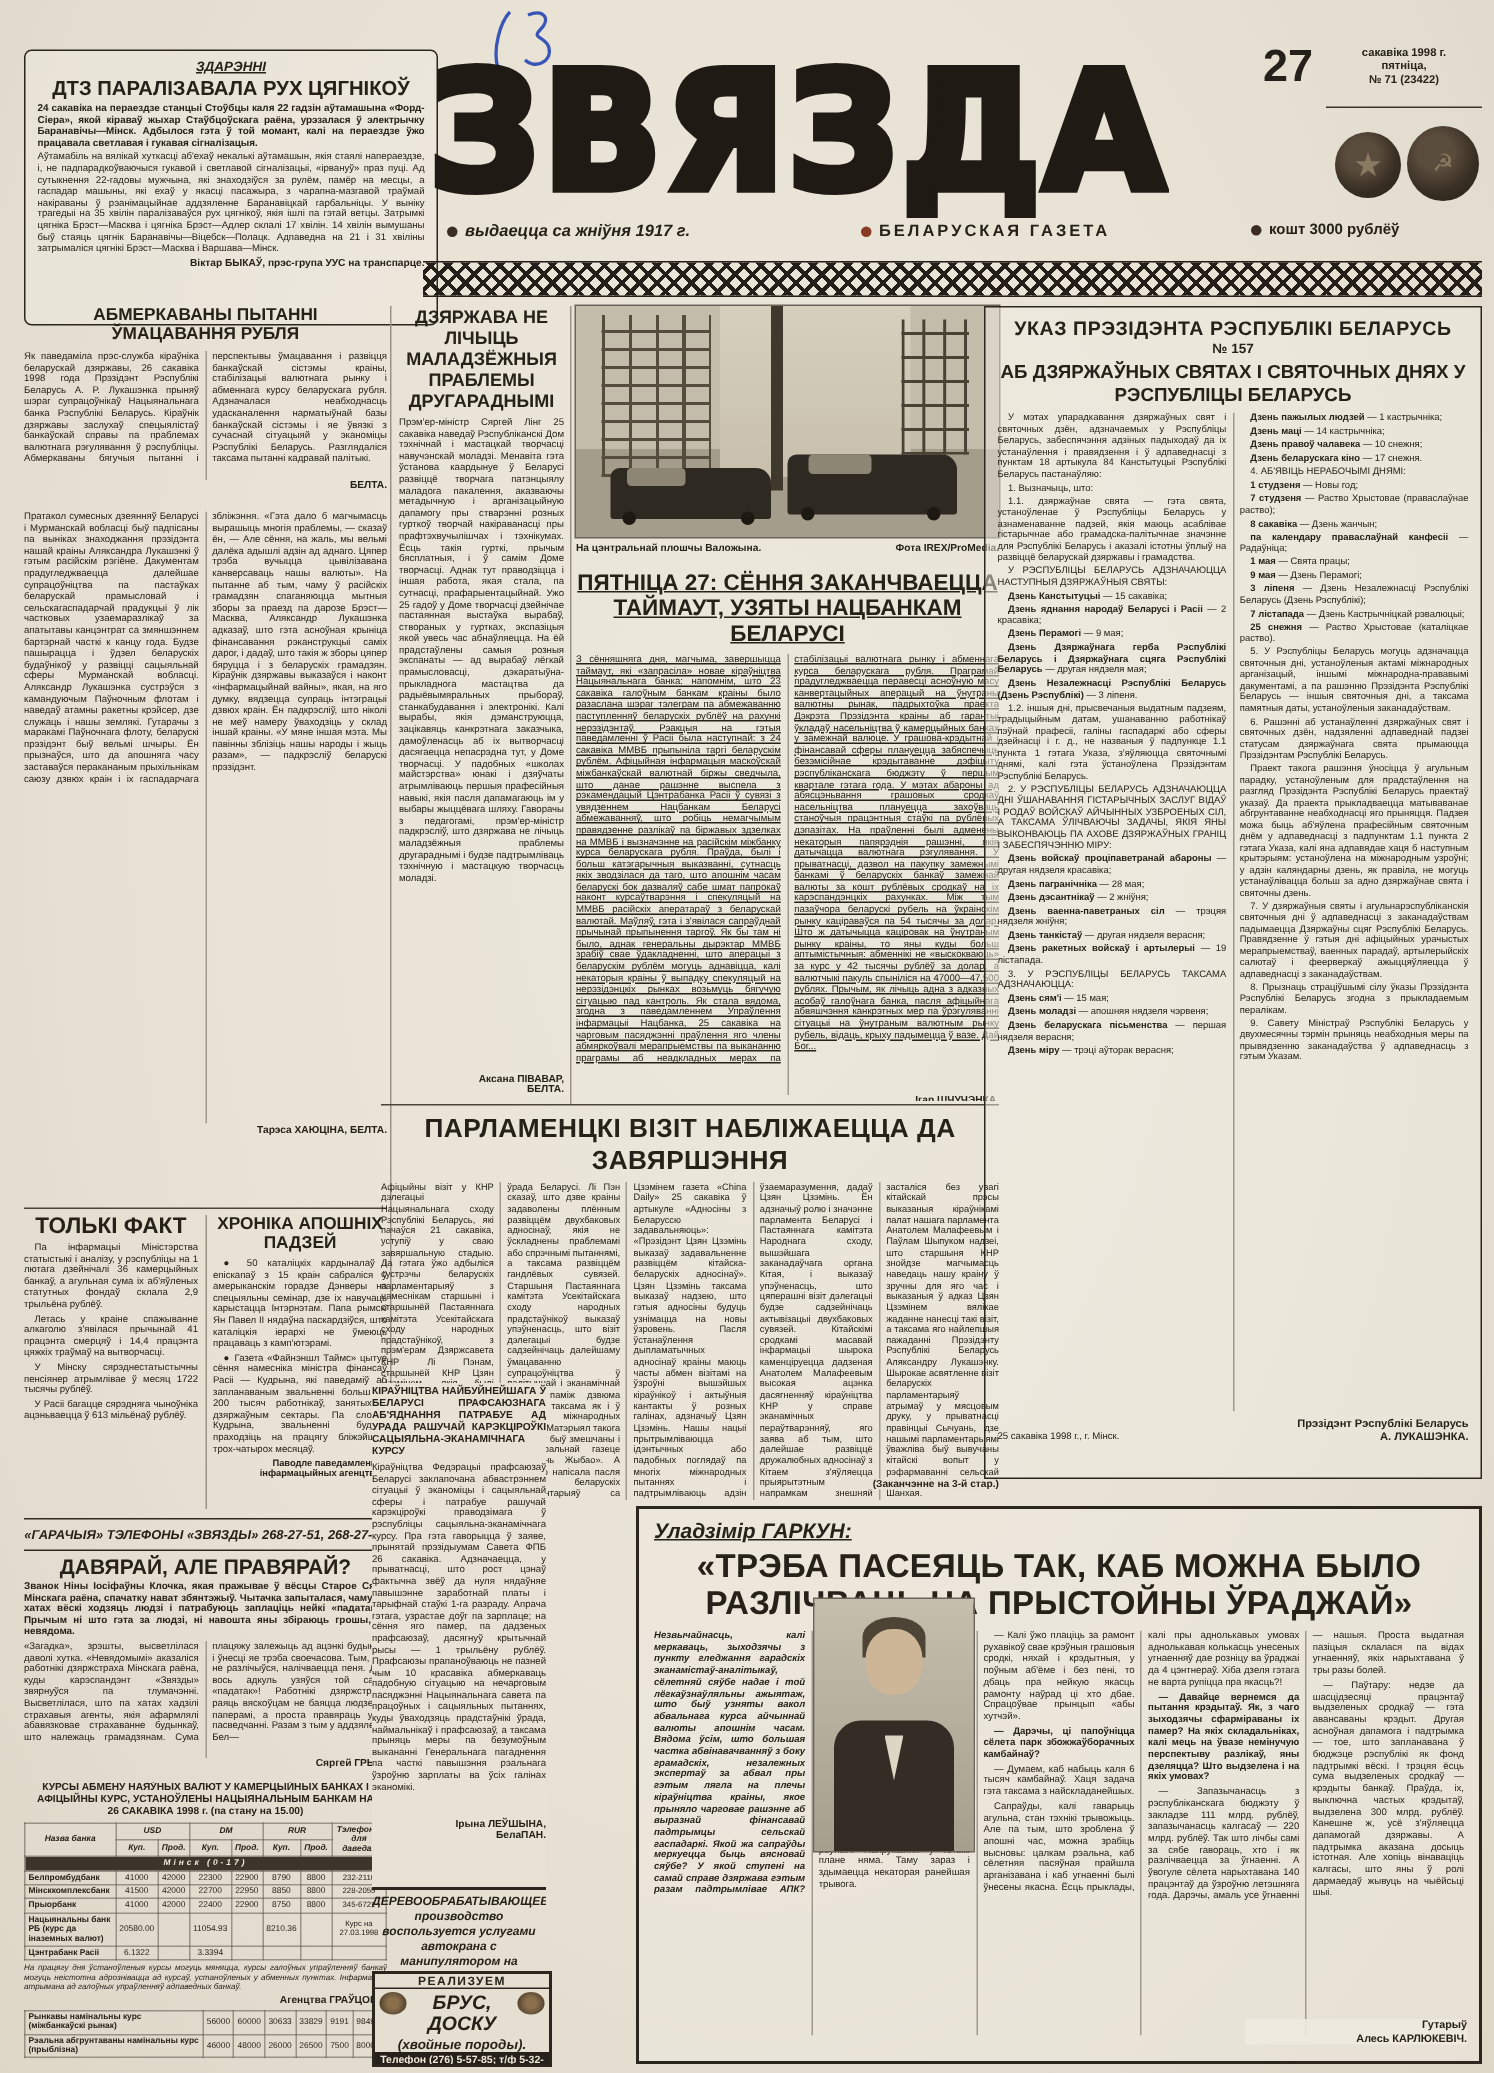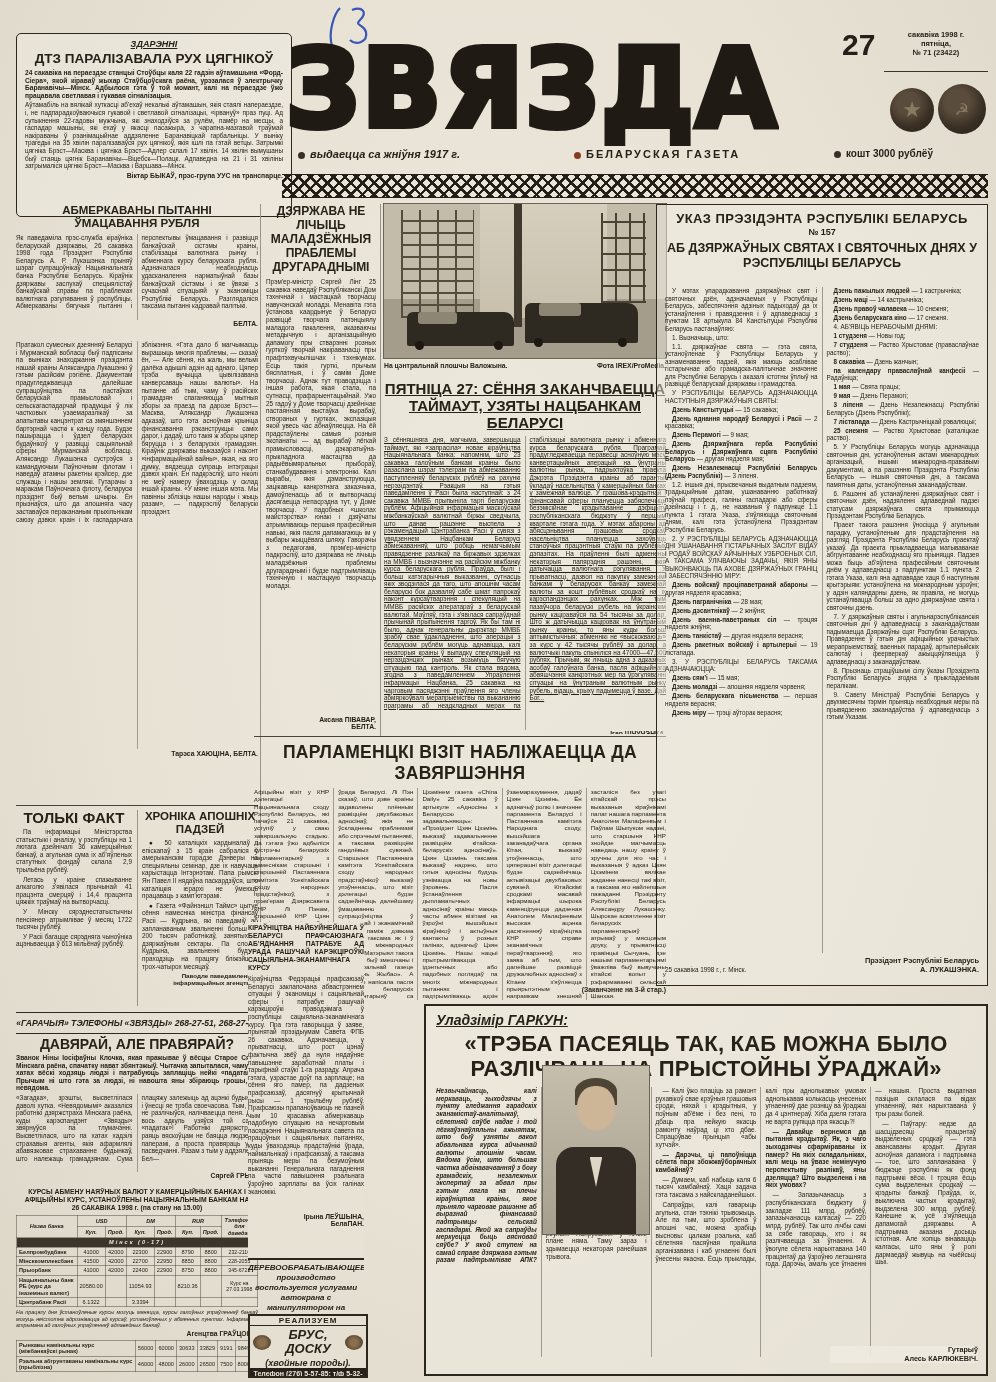--- a/index.html
+++ b/index.html
@@ -315,21 +315,21 @@
 
   <div class="abs clip" style="left:384px;top:380px;width:282px;height:354px;text-decoration:underline;">
     <div class="ctr" style="font-size:15px;line-height:17px;font-weight:bold;">ПЯТНІЦА 27: СЁННЯ ЗАКАНЧВАЕЦЦА ТАЙМАУТ, УЗЯТЫ НАЦБАНКАМ БЕЛАРУСІ</div>
     <div class="t6 just tcols c2" style="margin-top:5px;height:294px;overflow:hidden;">З сённяшняга дня, магчыма, завершыцца таймаут, які «запрасіла» новае кіраўніцтва Нацыянальнага банка: напомнім, што 23 сакавіка галоўным банкам краіны было разаслана шэраг тэлеграм па абмежаванню паступленняў беларускіх рублёў на рахункі нерэзідэнтаў. Рэакцыя на гэтыя паведамленні ў Расіі была наступнай: з 24 сакавіка ММВБ прыпыніла таргі беларускім рублём. Афіцыйная інфармацыя маскоўскай міжбанкаўскай валютнай біржы сведчыла, што данае рашэнне выспела з рэкамендацый Цэнтрабанка Расіі ў сувязі з увядзеннем Нацбанкам Беларусі абмежаванняў, што робіць немагчымым правядзенне разлікаў па біржавых здзелках на ММВБ і вызначэнне на расійскім міжбанку курса беларускага рубля. Праўда, былі і больш катэгарычныя выказванні, сутнасць якіх зводзілася да таго, што апошнім часам беларускі бок дазваляў сабе шмат папрокаў наконт курсаўтварэння і спекуляцый на ММВБ расійскіх аператараў з беларускай валютай. Маўляў, гэта і з'явілася сапраўднай прычынай прыпынення таргоў. Як бы там ні было, аднак генеральны дырэктар ММВБ зрабіў свае ўдакладненні, што аперацыі з беларускім рублём могуць аднавіцца, калі некаторыя краіны ў выпадку спекуляцый на нерэзідэнцкіх рынках возьмуць бягучую сітуацыю пад кантроль. Як стала вядома, згодна з паведамленнем Упраўлення інфармацыі Нацбанка, 25 сакавіка на чарговым пасяджэнні праўлення яго члены абмяркоўвалі мерапрыемствы па выкананню праграмы аб неадкладных мерах па стабілізацыі валютнага рынку і абменнага курса беларускага рубля. Праграмай прадугледжваецца перавесці асноўную масу канвертацыйных аперацый на ўнутраны валютны рынак, падрыхтоўка праекта Дэкрэта Прэзідэнта краіны аб гарантыі ўкладаў насельніцтва ў камерцыйных банках у замежнай валюце. У грашова-крэдытнай і фінансавай сферы плануецца забяспечыць безэмісійнае крэдытаванне дэфіцыту рэспубліканскага бюджэту ў першым квартале гэтага года. У мэтах абароны ад абясцэньвання грашовых сродкаў насельніцтва плануецца захоўваць станоўчыя працэнтныя стаўкі па рублёвых дэпазітах. На праўленні былі адменены некаторыя папярэднія рашэнні, якія датычацца валютнага рэгулявання. У прыватнасці, дазвол на пакупку замежнымі банкамі ў беларускіх банкаў замежнай валюты за кошт рублёвых сродкаў на іх карэспандэнцкіх рахунках. Між тым пазаўчора беларускі рубель на ўкраінскім рынку каціраваўся па 54 тысячы за долар. Што ж датычыцца каціровак на ўнутраным рынку краіны, то яны куды больш аптымістычныя: абменнікі не «выскокваюць» за курс у 42 тысячы рублёў за долар, а валютчыкі пакуль спыніліся на 47000—47,500 рублях. Прычым, як лічыць адна з адказных асобаў галоўнага банка, пасля афіцыйнага абвяшчэння канкрэтных мер па ўрэгуляванні сітуацыі на ўнутраным валютным рынку рубель, відаць, крыху падымецца ў вазе. Дай Бог...</div>
     <div class="rt byline">Ігар ШЧУЧЭНКА.</div>
   </div>
 
   <div class="abs clip" id="ukaz-box" style="left:656px;top:204px;width:332px;height:782px;padding:6px 8px;box-sizing:border-box;">
     <div class="ctr org">УКАЗ ПРЭЗІДЭНТА РЭСПУБЛІКІ БЕЛАРУСЬ</div>
     <div class="ctr num" style="margin:1px 0 4px;">№ 157</div>
-    <div class="ctr ttl" style="margin-bottom:17px;">АБ ДЗЯРЖАЎНЫХ СВЯТАХ І СВЯТОЧНЫХ ДНЯХ У РЭСПУБЛІЦЫ БЕЛАРУСЬ</div>
+    <div class="ctr ttl" style="margin-bottom:5px;">АБ ДЗЯРЖАЎНЫХ СВЯТАХ І СВЯТОЧНЫХ ДНЯХ У РЭСПУБЛІЦЫ БЕЛАРУСЬ</div>
     <div id="ukaz-body" class="just tcols c2" style="column-count:2;height:666px;overflow:hidden;">
         <p>У мэтах упарадкавання дзяржаўных свят і святочных дзён, адзначаемых у Рэспубліцы Беларусь, забеспячэння адзіных падыходаў да іх устанаўлення і правядзення і ў адпаведнасці з пунктам 18 артыкула 84 Канстытуцыі Рэспублікі Беларусь пастанаўляю:</p>
         <p>1. Вызначыць, што:</p>
         <p>1.1. дзяржаўнае свята — гэта свята, устаноўленае ў Рэспубліцы Беларусь у азнаменаванне падзей, якія маюць асаблівае гістарычнае або грамадска-палітычнае значэнне для Рэспублікі Беларусь і аказалі істотны ўплыў на развіццё беларускай дзяржавы і грамадства.</p>
         <p>У РЭСПУБЛІЦЫ БЕЛАРУСЬ АДЗНАЧАЮЦЦА НАСТУПНЫЯ ДЗЯРЖАЎНЫЯ СВЯТЫ:</p>
         <p><b>Дзень Канстытуцыі</b> — 15 сакавіка;</p>
         <p><b>Дзень яднання народаў Беларусі і Расіі</b> — 2 красавіка;</p>
         <p><b>Дзень Перамогі</b> — 9 мая;</p>
         <p><b>Дзень Дзяржаўнага герба Рэспублікі Беларусь і Дзяржаўнага сцяга Рэспублікі Беларусь</b> — другая нядзеля мая;</p>
         <p><b>Дзень Незалежнасці Рэспублікі Беларусь (Дзень Рэспублікі)</b> — 3 ліпеня.</p>
@@ -383,21 +383,21 @@
     <div id="prof-kicker" class="just">КІРАЎНІЦТВА НАЙБУЙНЕЙШАГА Ў БЕЛАРУСІ ПРАФСАЮЗНАГА АБ'ЯДНАННЯ ПАТРАБУЕ АД УРАДА РАШУЧАЙ КАРЭКЦІРОЎКІ САЦЫЯЛЬНА-ЭКАНАМІЧНАГА КУРСУ</div>
     <div class="t6 just" style="margin-top:3px;height:238px;overflow:hidden;">Кіраўніцтва Федэрацыі прафсаюзаў Беларусі заклапочана абвастрэннем сітуацыі ў эканоміцы і сацыяльнай сферы і патрабуе рашучай карэкціроўкі праводзімага ў рэспубліцы сацыяльна-эканамічнага курсу. Пра гэта гаворыцца ў заяве, прынятай прэзідыумам Савета ФПБ 26 сакавіка. Адзначаецца, у прыватнасці, што рост цэнаў фактычна звёў да нуля нядаўняе павышэнне заработнай платы і тарыфнай стаўкі 1-га разраду. Апрача гэтага, узрастае доўг па зарплаце; на сёння яго памер, па дадзеных прафсаюзаў, дасягнуў крытычнай рысы — 1 трыльёну рублёў. Прафсаюзы прапаноўваюць не пазней чым 10 красавіка абмеркаваць падобную сітуацыю на нечарговым пасяджэнні Нацыянальнага савета па працоўных і сацыяльных пытаннях, куды ўваходзяць прадстаўнікі ўрада, наймальнікаў і прафсаюзаў, а таксама прыняць меры па безумоўным выкананні Генеральнага пагаднення па часткі павышэння рэальнага ўзроўню зарплаты ва ўсіх галінах эканомікі.</div>
     <div class="rt byline"><span>Ірына ЛЕЎШЫНА,</span><br><span>БелаПАН.</span></div>
   </div>
 
   <div class="abs ctr clip" id="ad1" style="left:248px;top:1258px;width:116px;height:52px;padding-top:3px;">
     <span>ДЕРЕВООБРАБАТЫВАЮЩЕЕ производство воспользуется услугами автокрана с манипулятором на длительный срок.</span>
   </div>
   <div class="abs clip" id="ad2" style="left:248px;top:1314px;width:116px;height:60px;">
     <div class="ctr lbl" style="border-bottom:1px solid #2b261e;">РЕАЛИЗУЕМ</div>
-    <div style="display:flex;align-items:center;justify-content:space-between;padding:2px 3px;">
+    <div style="display:flex;justify-content:space-between;padding:2px 3px;">
       <div class="log"></div>
       <div class="ctr">
         <div class="big">БРУС, ДОСКУ</div>
       </div>
       <div class="log"></div>
     </div>
     <div class="ctr sub">(хвойные породы).</div>
     <div class="phones">Телефон (276) 5-57-85; т/ф 5-32-29.</div>
   </div>
 

